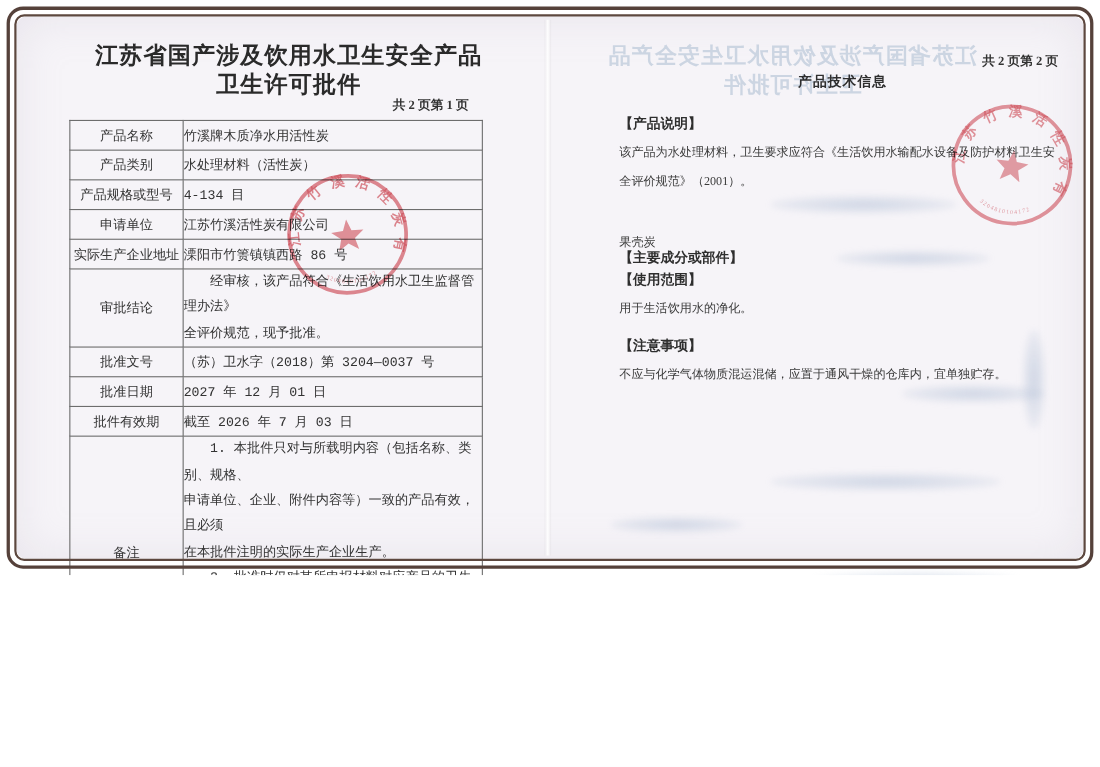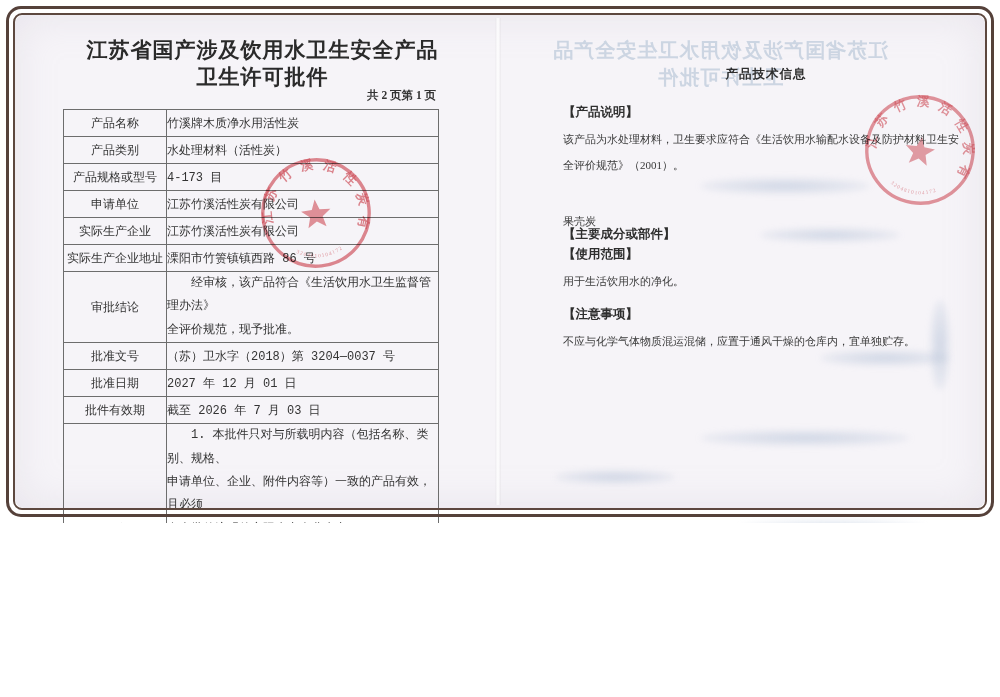--- a/index.html
+++ b/index.html
@@ -10,21 +10,21 @@
   .frame-outer{position:absolute;left:6px;top:6px;right:6px;bottom:6px;border:3px solid #55413a;border-radius:15px;pointer-events:none;z-index:60;}
   .frame-inner{position:absolute;left:13px;top:13px;right:13px;bottom:13px;border:2px solid #5d483f;border-radius:9px;pointer-events:none;z-index:60;}
   .seam{position:absolute;left:495px;top:18px;bottom:18px;width:6px;
         background:linear-gradient(90deg,rgba(120,110,120,.06),rgba(255,255,255,.9),rgba(120,110,120,.08));z-index:1;}
   .abs{position:absolute;}
   
   .title{left:65px;width:395px;text-align:center;font-weight:700;color:#2a2a2a;letter-spacing:1px;}
   .title1{top:36px;font-size:21px;}
   .title2{top:63px;font-size:21px;}
   .pgind{font-size:11.5px;font-weight:700;color:#333;text-align:right;}
-  .pgind1{left:236px;top:88px;width:200px;}
+  .pgind1{left:226px;top:88px;width:200px;}
   .pgind2{left:762px;top:48px;width:200px;}
   table.cert{position:absolute;left:63px;top:109px;width:376px;border-collapse:collapse;table-layout:fixed;}
   table.cert td{border:1px solid #6d6d6d;font-size:12px;color:#333;padding:0;font-family:Liberation Mono, monospace;}
   td.lbl{width:102px;text-align:center;}
   td.val{padding-left:10px;}
   tr.r{height:27px;}
   tr.tall{height:48px;}
   tr.notes{height:108px;}
   td.multi{font-size:10.3px;line-height:1.95;white-space:pre-line;vertical-align:middle;padding-right:2px;}
   .footer-note{left:63px;top:541px;width:400px;font-size:16px;color:#3a3a3a;}
@@ -67,28 +67,24 @@
         <tr class="r">
       <td class="lbl">产品名称</td>
       <td class="val">竹溪牌木质净水用活性炭</td>
     </tr>
     <tr class="r">
       <td class="lbl">产品类别</td>
       <td class="val">水处理材料（活性炭）</td>
     </tr>
     <tr class="r">
       <td class="lbl">产品规格或型号</td>
-      <td class="val">4-173 目</td>
+      <td class="val">4-134 目</td>
     </tr>
     <tr class="r">
       <td class="lbl">申请单位</td>
-      <td class="val">江苏竹溪活性炭有限公司</td>
-    </tr>
-    <tr class="r">
-      <td class="lbl">实际生产企业</td>
       <td class="val">江苏竹溪活性炭有限公司</td>
     </tr>
     <tr class="r">
       <td class="lbl">实际生产企业地址</td>
       <td class="val">溧阳市竹箦镇镇西路 86 号</td>
     </tr>
     <tr class="tall">
       <td class="lbl">审批结论</td>
       <td class="val multi">　　经审核，该产品符合《生活饮用水卫生监督管理办法》
 全评价规范，现予批准。</td>
@@ -147,20 +143,21 @@
     <text font-size="13" font-weight="bold" fill="rgba(214,84,94,.7)">
       <textPath href="#arcTopL" startOffset="10" textLength="238" lengthAdjust="spacing">江苏竹溪活性炭有限公司</textPath>
     </text>
     <text font-size="5.5" fill="rgba(214,84,94,.6)">
       <textPath href="#arcBotL" startOffset="2" textLength="50" lengthAdjust="spacing">3204810104172</textPath>
     </text>
   </svg>
 
   <div class="abs mirror mt1">江苏省国产涉及饮用水卫生安全产品</div>
   <div class="abs mirror mt2">卫生许可批件</div>
+  <div class="abs pgind pgind2">共 2 页第 2 页</div>
   <div class="abs rp-title">产品技术信息</div>
 
   <div class="abs sec-h h1">【产品说明】</div>
   <div class="abs sec-b b1">该产品为水处理材料，卫生要求应符合《生活饮用水输配水设备及防护材料卫生安
 全评价规范》（2001）。</div>
   <div class="abs sec-h h2">【主要成分或部件】</div>
   <div class="abs sec-b b2">果壳炭</div>
   <div class="abs sec-h h3">【使用范围】</div>
   <div class="abs sec-b b3">用于生活饮用水的净化。</div>
   <div class="abs sec-h h4">【注意事项】</div>

